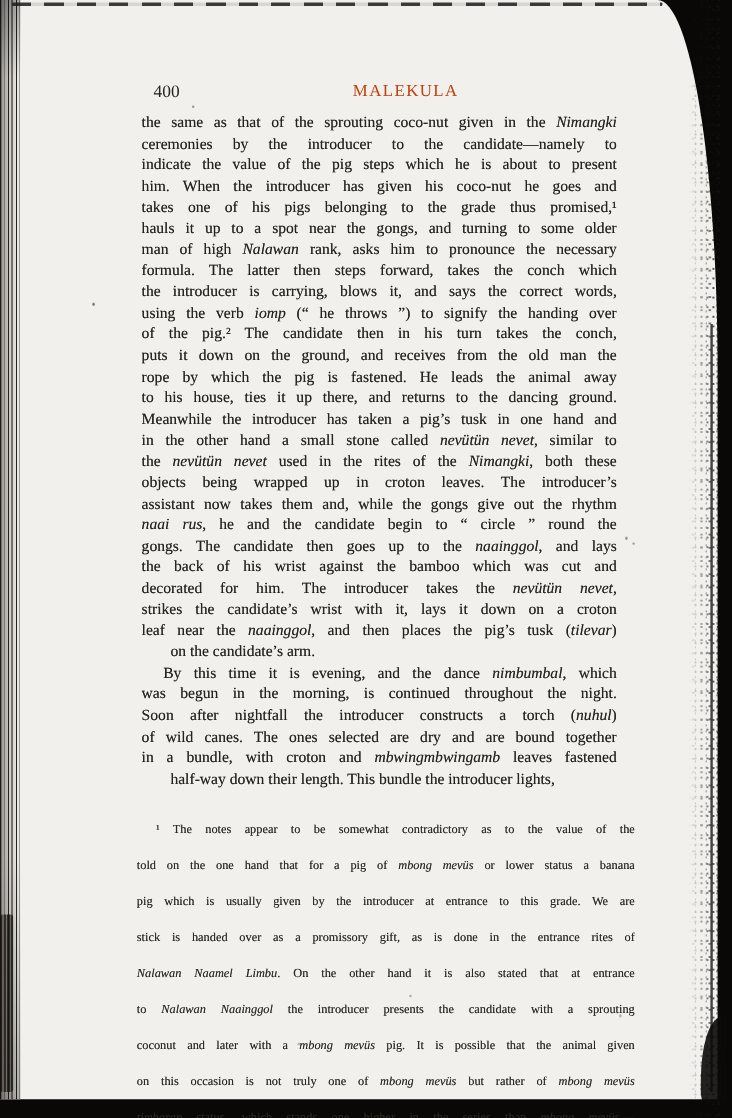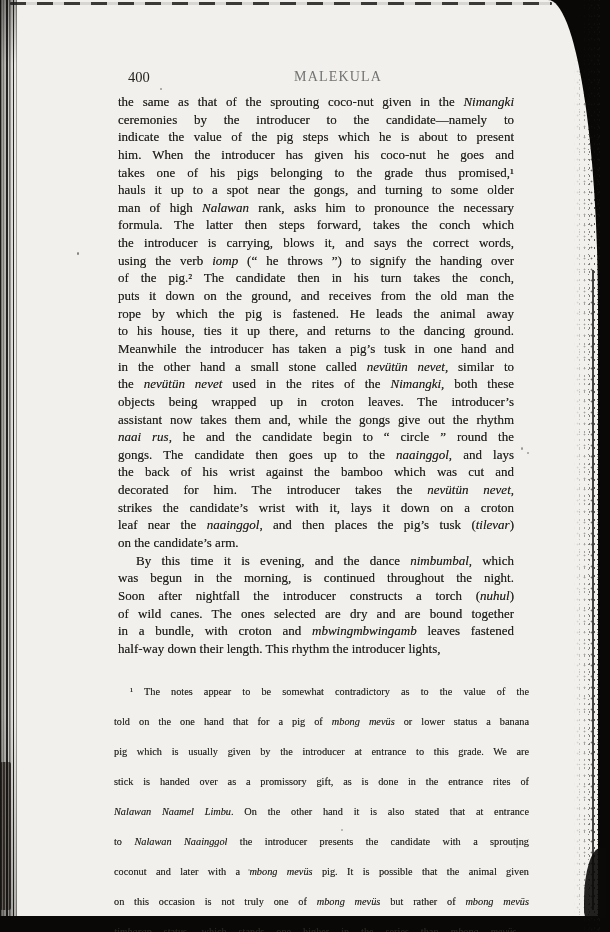--- a/index.html
+++ b/index.html
@@ -62,35 +62,35 @@
     background: #0b0a09; border-radius: 75% 0 0 12%; opacity: .9;
   }
 
   
   .pagenum {
     position: absolute; left: 128px; top: 69px;
     font-size: 14.5px; line-height: 16px; color: #26241f;
   }
   .running-title {
     position: absolute; left: 294px; top: 69px;
-    font-size: 14px; line-height: 16px; letter-spacing: 1.2px; color: #737373;
+    font-size: 14px; line-height: 16px; letter-spacing: 1.2px; color: #c2410c;
   }
 
   
   .body-text {
     position: absolute; left: 118px; top: 93px; width: 396px;
     color: #25231f;
     text-shadow: 0 0 .4px rgba(37,35,31,.65);
   }
   .line {
     font-size: 13px; line-height: 17.65px; height: 17.65px;
     text-align: justify; text-align-last: justify;
     overflow: hidden; white-space: normal; hyphens: none;
   }
-  .line.last { text-align-last: left; }
+  .line.last { text-align-last: left; margin-left: 24px; }
   .line.indent { padding-left: 18px; }
 
   
   .footnotes {
     position: absolute; left: 114px; top: 668px; width: 415px;
     color: #2a2823;
     text-shadow: 0 0 .35px rgba(42,40,35,.6);
   }
   .fn-line {
     font-size: 10.3px; line-height: 10.95px; height: 10.95px;
@@ -153,21 +153,21 @@
           <div class="line">strikes the candidate’s wrist with it, lays it down on a croton</div>
           <div class="line">leaf near the <i>naainggol</i>, and then places the pig’s tusk (<i>tilevar</i>)</div>
           <div class="line last">on the candidate’s arm.</div>
         </div>
         <div>
           <div class="line indent">By this time it is evening, and the dance <i>nimbumbal</i>, which</div>
           <div class="line">was begun in the morning, is continued throughout the night.</div>
           <div class="line">Soon after nightfall the introducer constructs a torch (<i>nuhul</i>)</div>
           <div class="line">of wild canes.  The ones selected are dry and are bound together</div>
           <div class="line">in a bundle, with croton and <i>mbwingmbwingamb</i> leaves fastened</div>
-          <div class="line last">half-way down their length.  This rhythm the introducer lights,</div>
+          <div class="line last">half-way down their length.  This bundle the introducer lights,</div>
         </div>
       </main>
 
     <div class="footnotes" id="footnotes">
         <div>
           <div class="fn-line indent">¹ The notes appear to be somewhat contradictory as to the value of the</div>
           <div class="fn-line">told on the one hand that for a pig of <i>mbong mevüs</i> or lower status a banana</div>
           <div class="fn-line">pig which is usually given by the introducer at entrance to this grade.  We are</div>
           <div class="fn-line">stick is handed over as a promissory gift, as is done in the entrance rites of</div>
           <div class="fn-line"><i>Nalawan Naamel Limbu</i>.  On the other hand it is also stated that at entrance</div>

